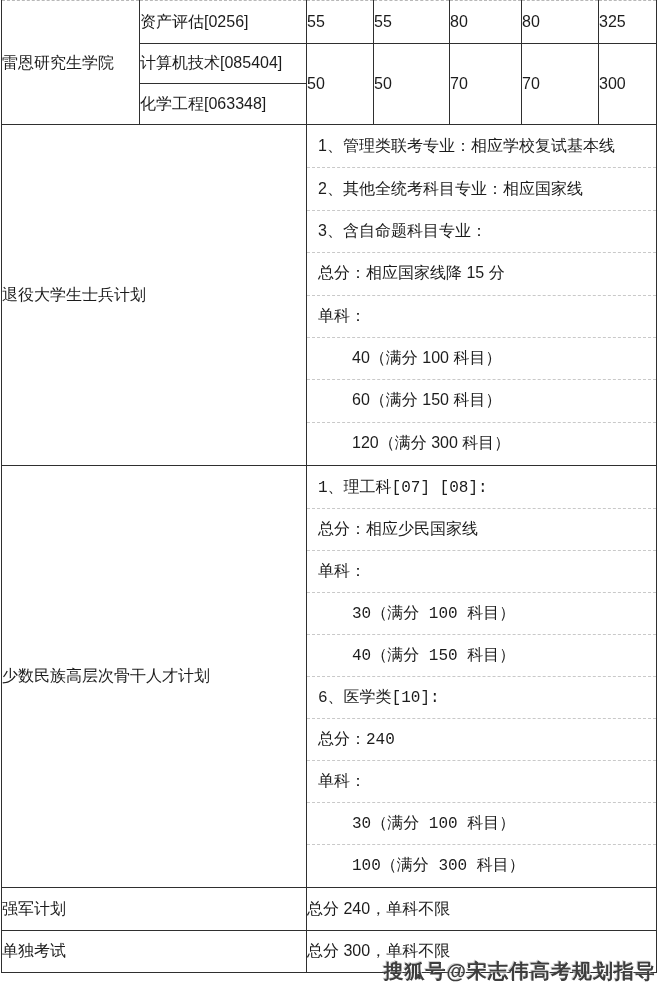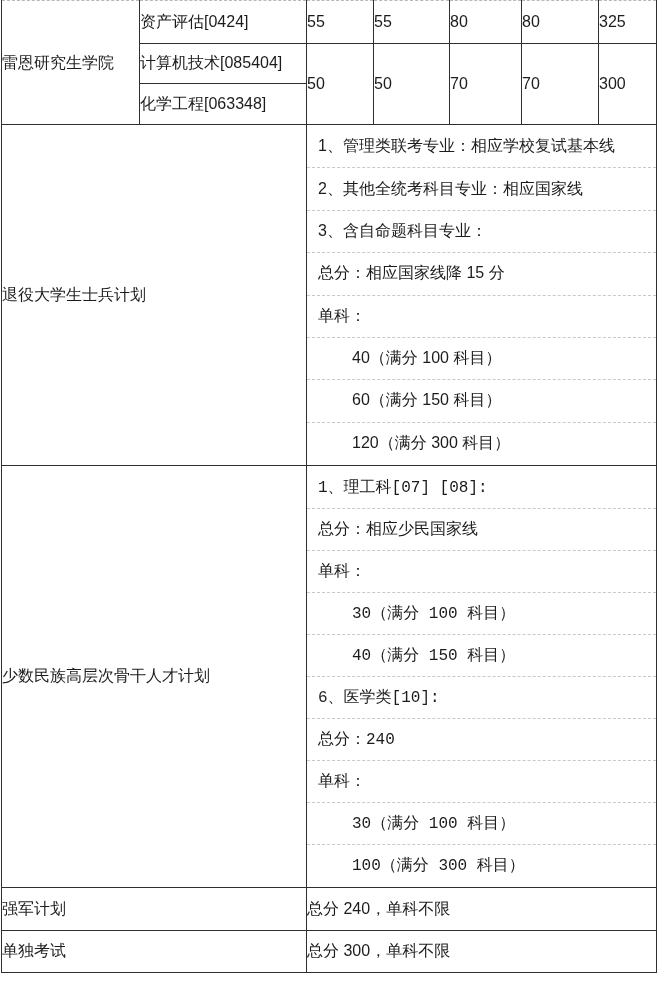--- a/index.html
+++ b/index.html
@@ -102,21 +102,21 @@
       <col style="width:67px">
       <col style="width:76px">
       <col style="width:72px">
       <col style="width:77px">
       <col style="width:58px">
     </colgroup>
 
     <tbody>
         <tr class="first-row" style="height:43px;">
       <td class="school-cell" rowspan="3">雷恩研究生学院</td>
-      <td class="program-cell">资产评估[0424]</td>
+      <td class="program-cell">资产评估[0256]</td>
       <td class="score-cell">55</td>
       <td class="score-cell">55</td>
       <td class="score-cell">80</td>
       <td class="score-cell">80</td>
       <td class="score-cell">325</td>
     </tr>
     <tr style="height:40px;">
       <td class="program-cell dashed-bottom">计算机技术[085404]</td>
       <td class="score-cell" rowspan="2">50</td>
       <td class="score-cell" rowspan="2">50</td>
@@ -167,13 +167,14 @@
       <td colspan="5" class="simple-value">总分 240，单科不限</td>
     </tr>
 
     <tr style="height:42px;">
       <td class="plan-name-cell" colspan="2">单独考试</td>
       <td colspan="5" class="simple-value">总分 300，单科不限</td>
     </tr>
   </tbody>
     </table>
 
+  <div class="watermark">搜狐号@宋志伟高考规划指导</div>
 </div>
 
 </body></html>

